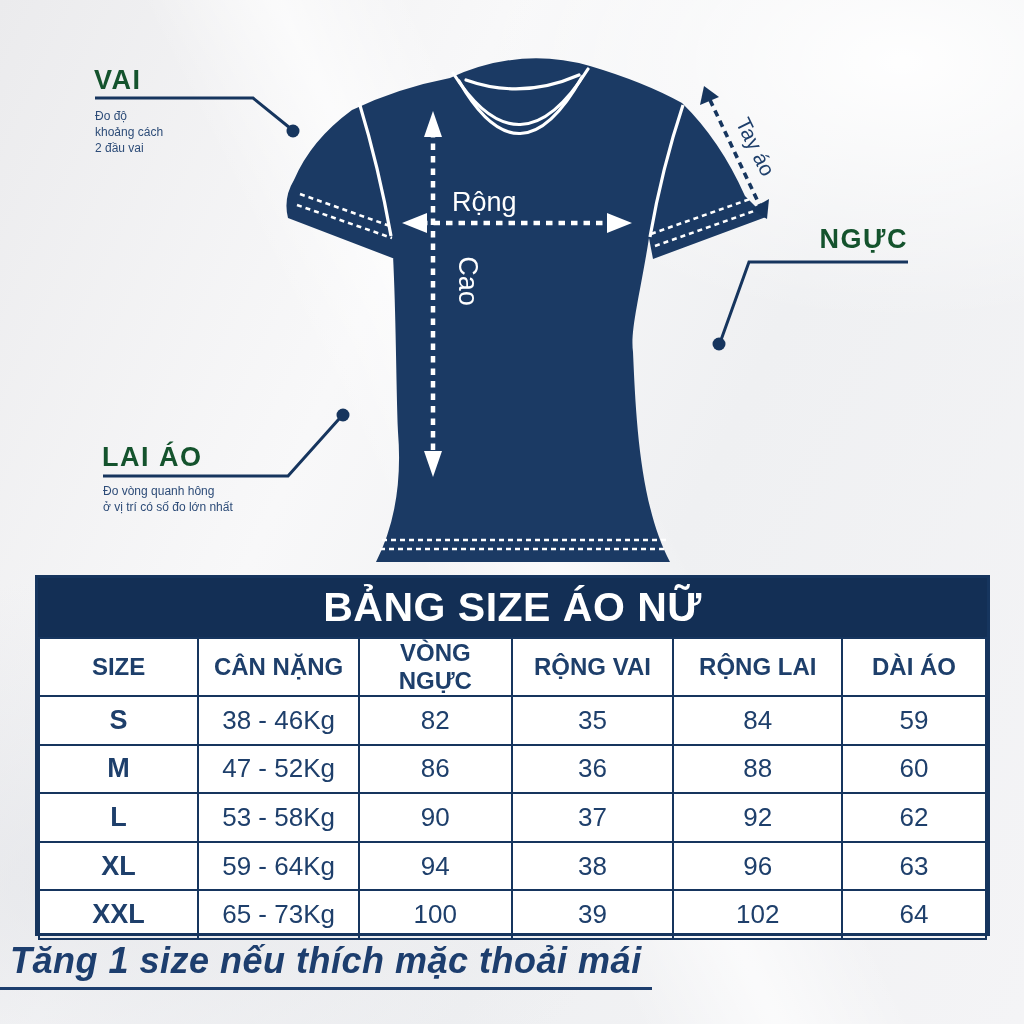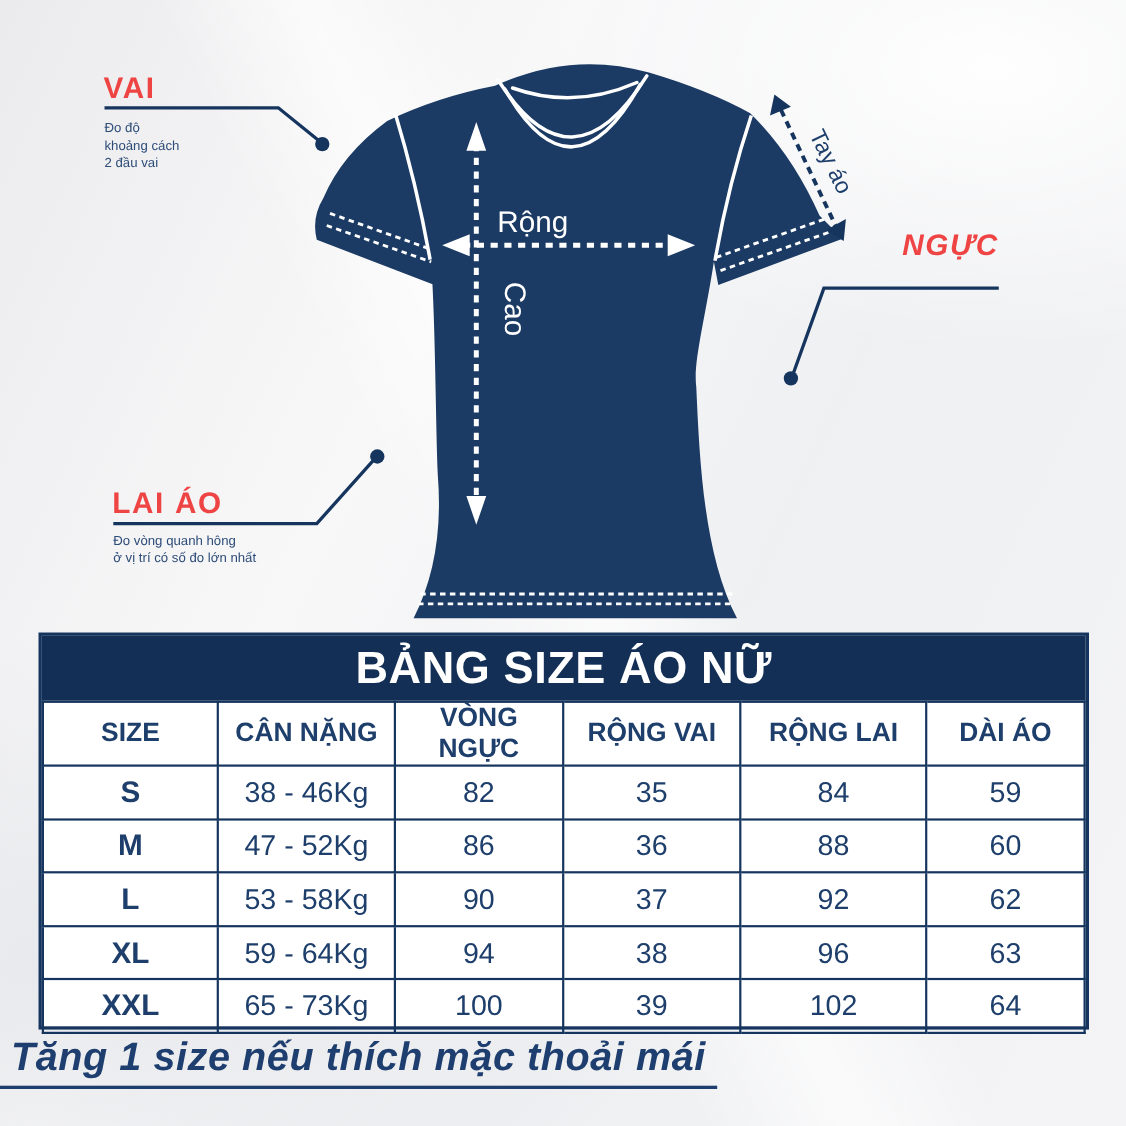--- a/index.html
+++ b/index.html
@@ -9,21 +9,21 @@
     background:
       radial-gradient(ellipse 700px 420px at 88% 6%, rgba(255,255,255,.95), rgba(255,255,255,0) 62%),
       radial-gradient(ellipse 900px 500px at 8% 86%, rgba(219,221,226,.55), rgba(255,255,255,0) 60%),
       linear-gradient(64deg, rgba(255,255,255,0) 42%, rgba(255,255,255,.65) 51%, rgba(255,255,255,0) 60%),
       linear-gradient(115deg, #ebebed 0%, #f8f8f9 34%, #eff0f2 62%, #f4f4f6 100%);
   }
   .stage{position:absolute;inset:0;}
   svg{position:absolute;left:0;top:0;}
   
   .co-title{
-    position:absolute;color:#ef4444;font-weight:bold;font-size:27px;
+    position:absolute;color:#14532d;font-weight:bold;font-size:27px;
     letter-spacing:1.5px;white-space:nowrap;
   }
   .co-desc{
     position:absolute;color:#2d4c78;font-size:12px;line-height:1.32;white-space:nowrap;
   }
   .right-align{text-align:right;}
   
   .table-wrap{
     position:absolute;left:35px;top:575px;width:955px;height:361px;
     box-sizing:border-box;border:3.5px solid #16355e;background:#ffffff;
@@ -116,21 +116,21 @@
     <circle cx="343" cy="415" r="6.5" fill="#16355e"></circle>
   </svg>
 
   <div class="co-title" style="left:94px;top:65px;">VAI</div>
   <div class="co-desc" style="left:95px;top:109px;">
     <div>Đo độ</div>
     <div>khoảng cách</div>
     <div>2 đầu vai</div>
   </div>
 
-  <div class="co-title" style="right:116px;top:208px;font-style:italic;">NGỰC</div>
+  <div class="co-title" style="right:116px;top:224px;">NGỰC</div>
 
   <div class="co-title" style="left:102px;top:442px;">LAI ÁO</div>
   <div class="co-desc" style="left:103px;top:484px;">
     <div>Đo vòng quanh hông</div>
     <div>ở vị trí có số đo lớn nhất</div>
   </div>
 
   <div class="table-wrap">
     <div class="t-title">BẢNG SIZE ÁO NỮ</div>
     <table class="size">

